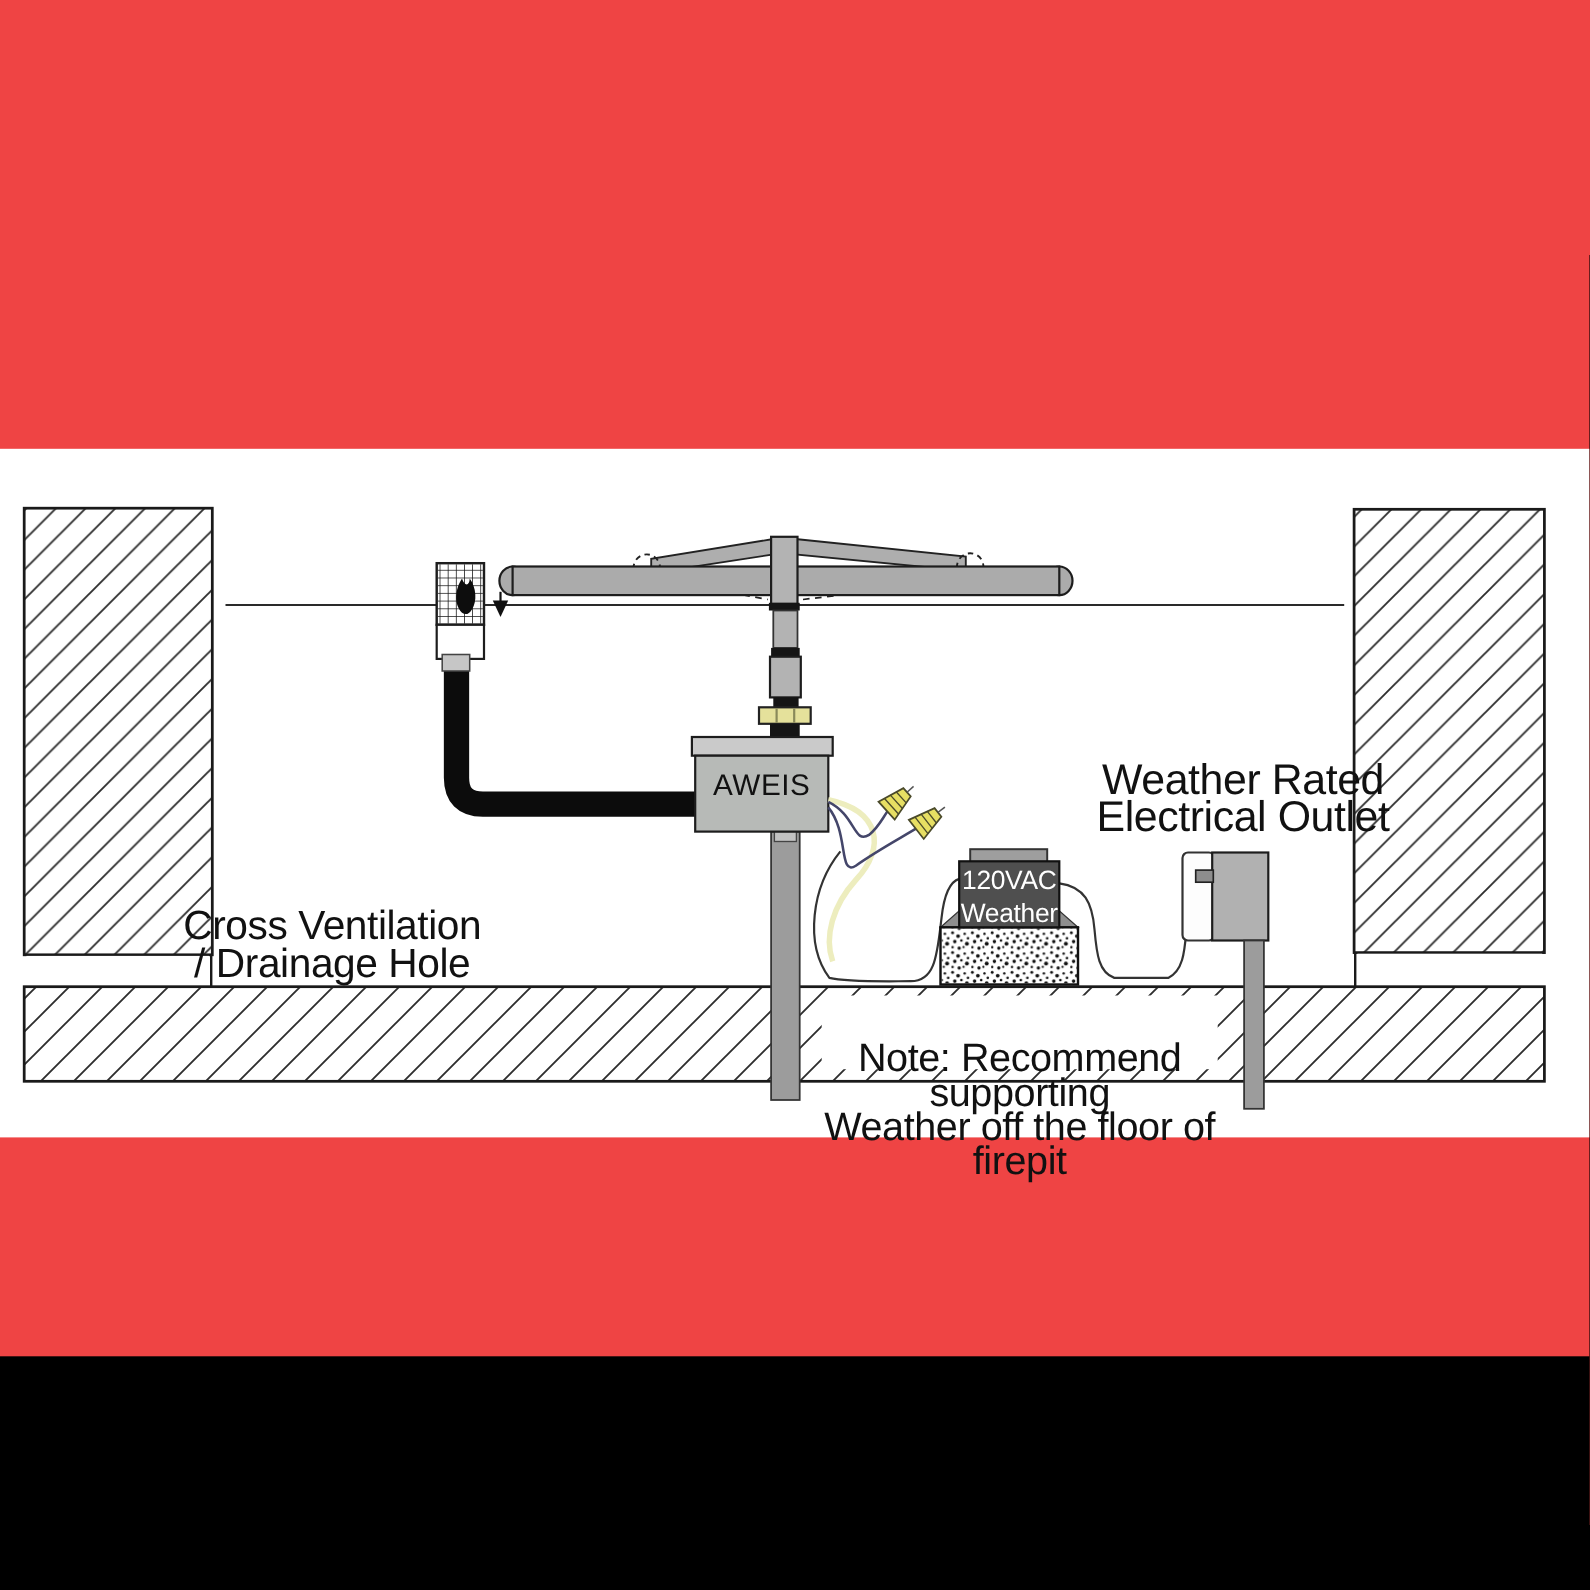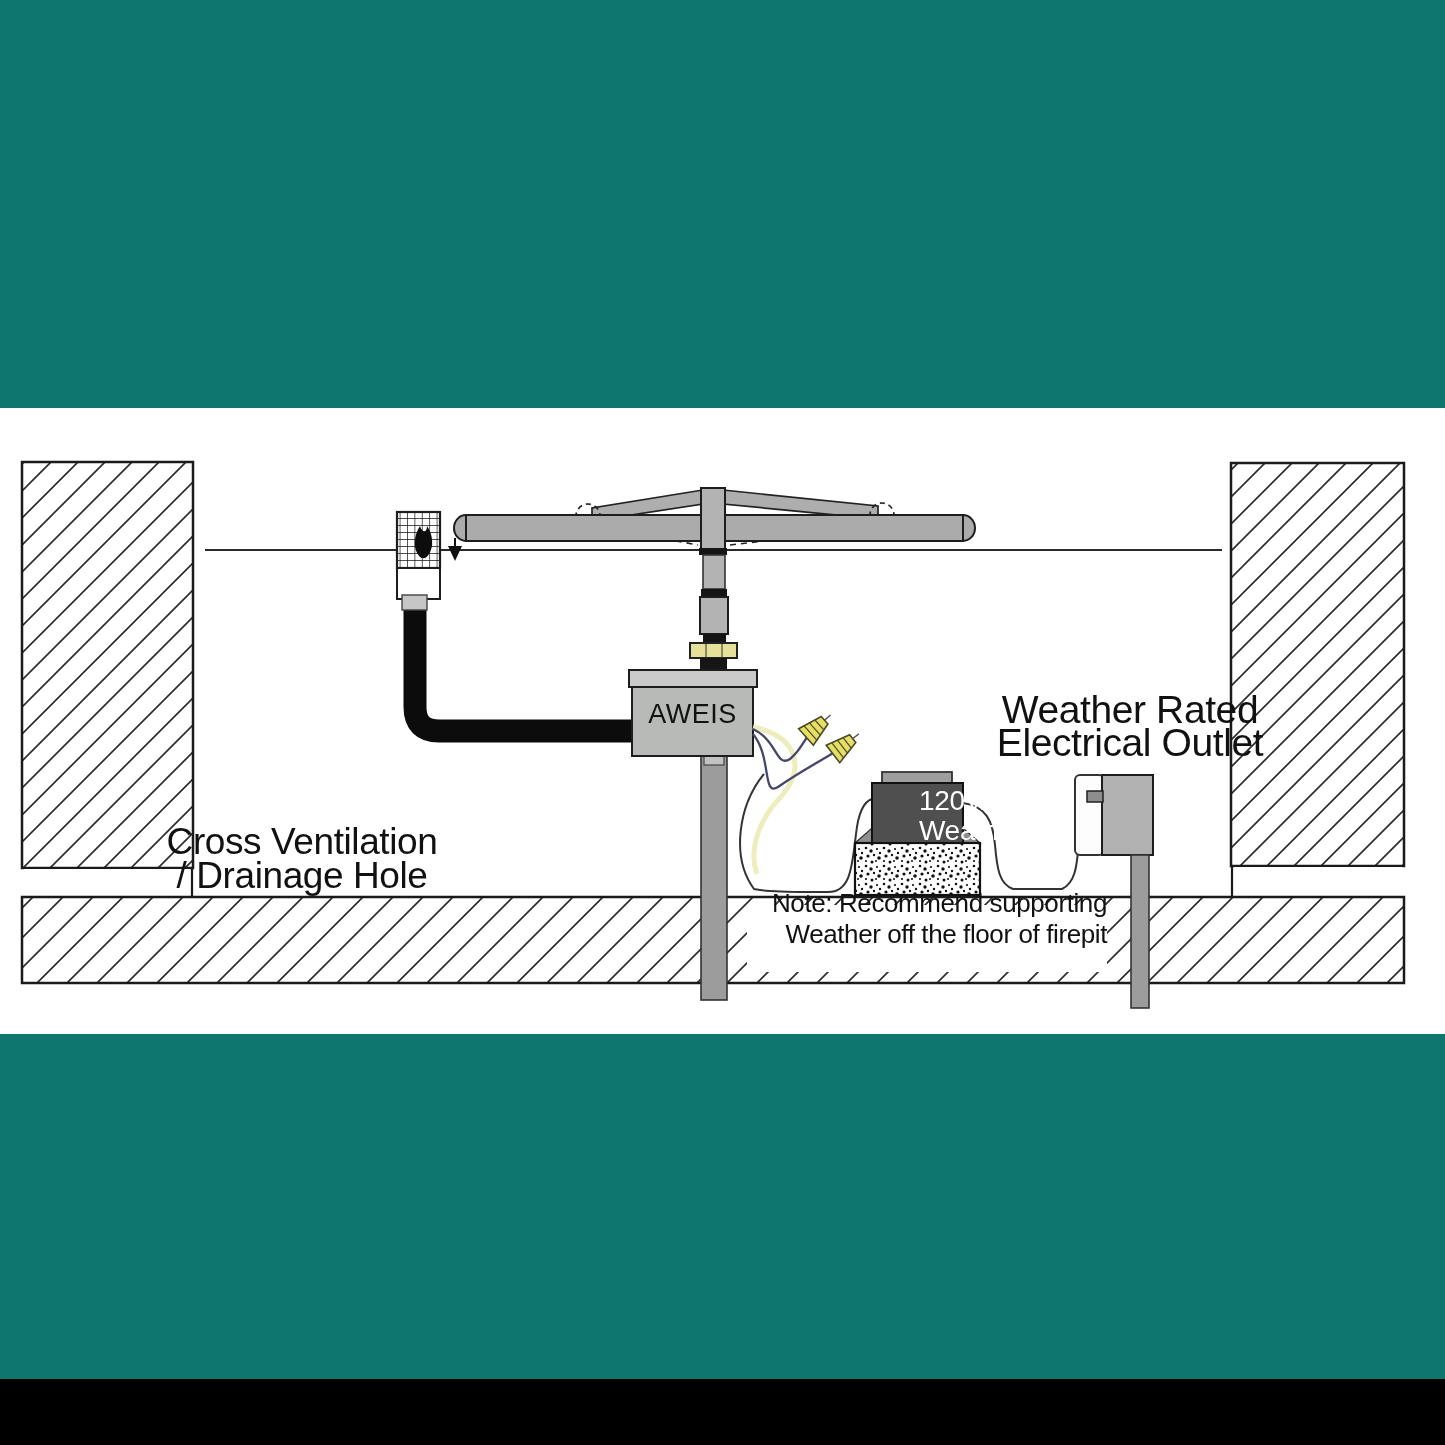--- a/index.html
+++ b/index.html
@@ -7,22 +7,22 @@
     padding: 0;
     width: 1445px;
     height: 1445px;
     background: #000;
     overflow: hidden;
     font-family: "Liberation Sans", sans-serif;
   }
   #root {
     position: relative;
     width: 1445px;
-    height: 1379px;
-    background: #0f766e;
+    height: 1233px;
+    background: #ef4444;
   }
   .stage {
     position: absolute;
     left: 0;
     top: 408px;
     width: 1445px;
     height: 626px;
     background: #ffffff;
   }
   svg.diagram {
@@ -42,33 +42,33 @@
     line-height: 34px;
     font-size: 29px;
   }
   .lbl .ln { display: block; }
   #aweis-label {
     left: 632px; top: 699px; width: 121px;
     font-size: 27px; line-height: 30px; letter-spacing: 0.5px;
   }
   #adapter-label {
     left: 872px; top: 786px; width: 91px;
-    color: #ffffff; font-size: 28px; line-height: 30px; letter-spacing: -0.3px; padding-left: 47px;
+    color: #ffffff; font-size: 24px; line-height: 30px; letter-spacing: -0.3px;
   }
   #cross-ventilation-label {
     left: 148px; top: 825px; width: 308px;
     font-size: 37px; line-height: 34px;
   }
   #weather-outlet-label {
     left: 976px; top: 693px; width: 308px;
     font-size: 39px; line-height: 33px;
   }
   #note-label {
-    left: 747px; top: 888px; width: 360px;
-    font-size: 26px; line-height: 31px; text-align: right;
+    left: 747px; top: 946px; width: 360px;
+    font-size: 36px; line-height: 31px;
   }
 </style>
 </head>
 <body>
 
 <div id="root">
 
   <div class="stage"></div>
 
   <svg class="diagram" viewBox="0 0 1445 1445">

